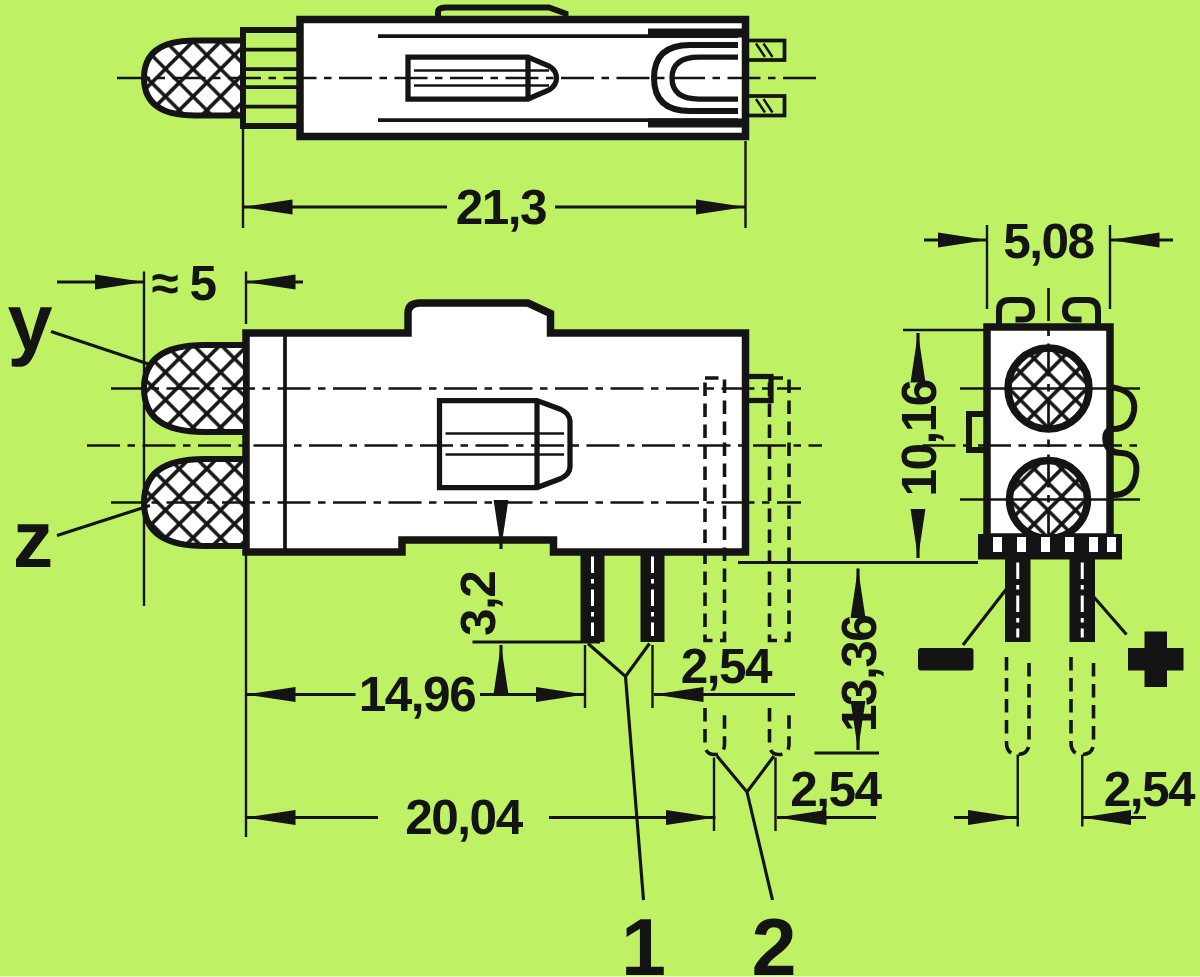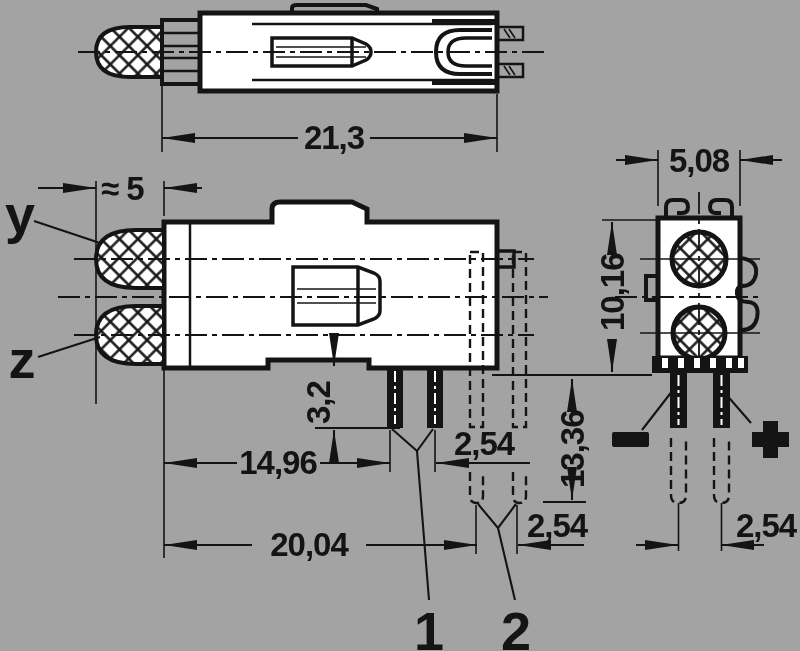--- a/index.html
+++ b/index.html
@@ -1,16 +1,16 @@
 <!DOCTYPE html>
 <html><head>
 <meta charset="utf-8">
 <style>
   html,body{margin:0;padding:0;background:#fff;}
-  .stage{width:800px;height:651px;position:relative;background:#a3a3a3;overflow:hidden;}
+  .stage{width:800px;height:651px;position:relative;background:#bef264;overflow:hidden;}
   svg{display:block;}
   text{font-family:"Liberation Sans",sans-serif;}
   .dim{font-weight:bold;font-size:33px;fill:#141414;letter-spacing:-1px;}
   .big{font-weight:bold;font-size:54px;fill:#141414;}
   .o5{stroke:#141414;stroke-width:5;fill:#fff;stroke-linejoin:miter;}
   .o4{stroke:#141414;stroke-width:4;fill:none;}
   .o35{stroke:#141414;stroke-width:3.5;fill:none;}
   .o25{stroke:#141414;stroke-width:2.5;fill:none;}
   .thin{stroke:#141414;stroke-width:1.6;fill:none;}
   .dl{stroke:#141414;stroke-width:2.1;fill:none;}

